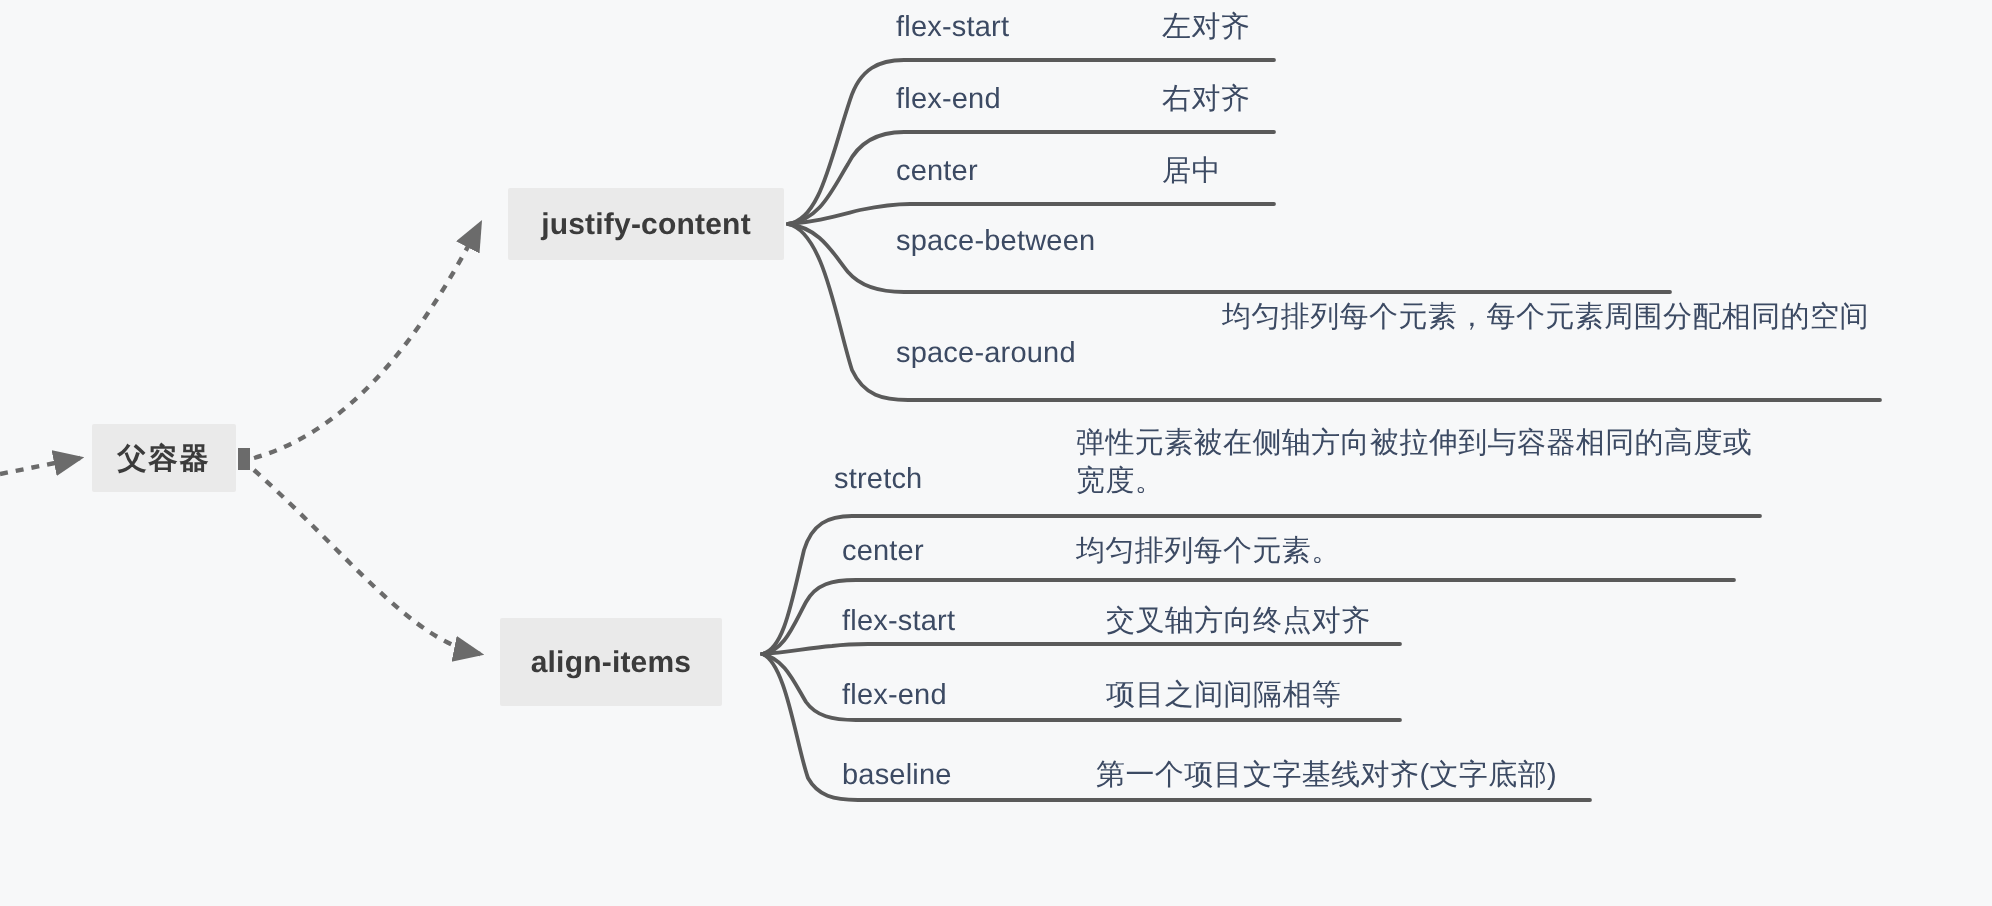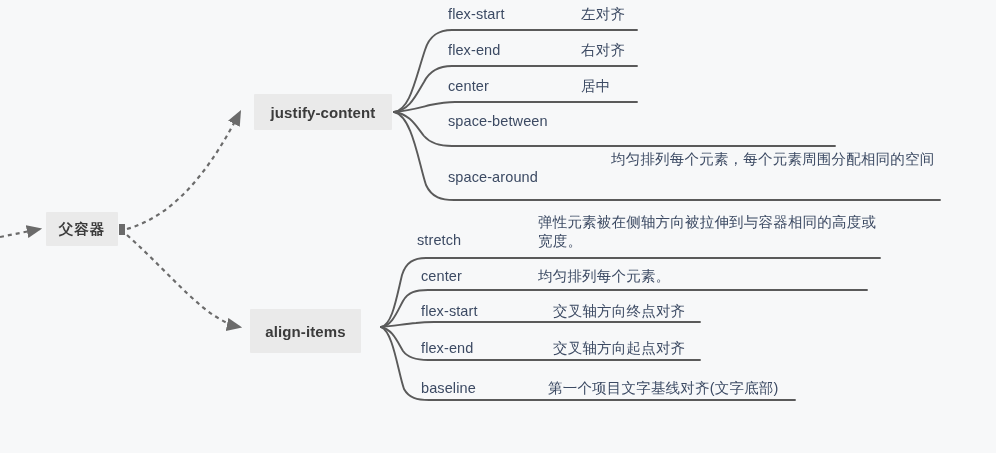--- a/index.html
+++ b/index.html
@@ -128,18 +128,18 @@
   <div class="leaf-label" style="left:417px; top:232px;text-align:right;">stretch</div>
   <div class="leaf-desc" style="left:538px; top:213px; width:342px;">弹性元素被在侧轴方向被拉伸到与容器相同的高度或宽度。</div>
 
   <div class="leaf-label" style="left:421px; top:268px;">center</div>
   <div class="leaf-desc nowrap" style="left:538px; top:267px;">均匀排列每个元素。</div>
 
   <div class="leaf-label" style="left:421px; top:303px;">flex-start</div>
   <div class="leaf-desc nowrap" style="left:553px; top:302px;">交叉轴方向终点对齐</div>
 
   <div class="leaf-label" style="left:421px; top:340px;">flex-end</div>
-  <div class="leaf-desc nowrap" style="left:553px; top:339px;">交叉轴方向起点对齐</div>
+  <div class="leaf-desc nowrap" style="left:553px; top:339px;">项目之间间隔相等</div>
 
   <div class="leaf-label" style="left:421px; top:380px;">baseline</div>
   <div class="leaf-desc nowrap" style="left:548px; top:379px;">第一个项目文字基线对齐(文字底部)</div>
 
 </div>
 
 </body></html>

